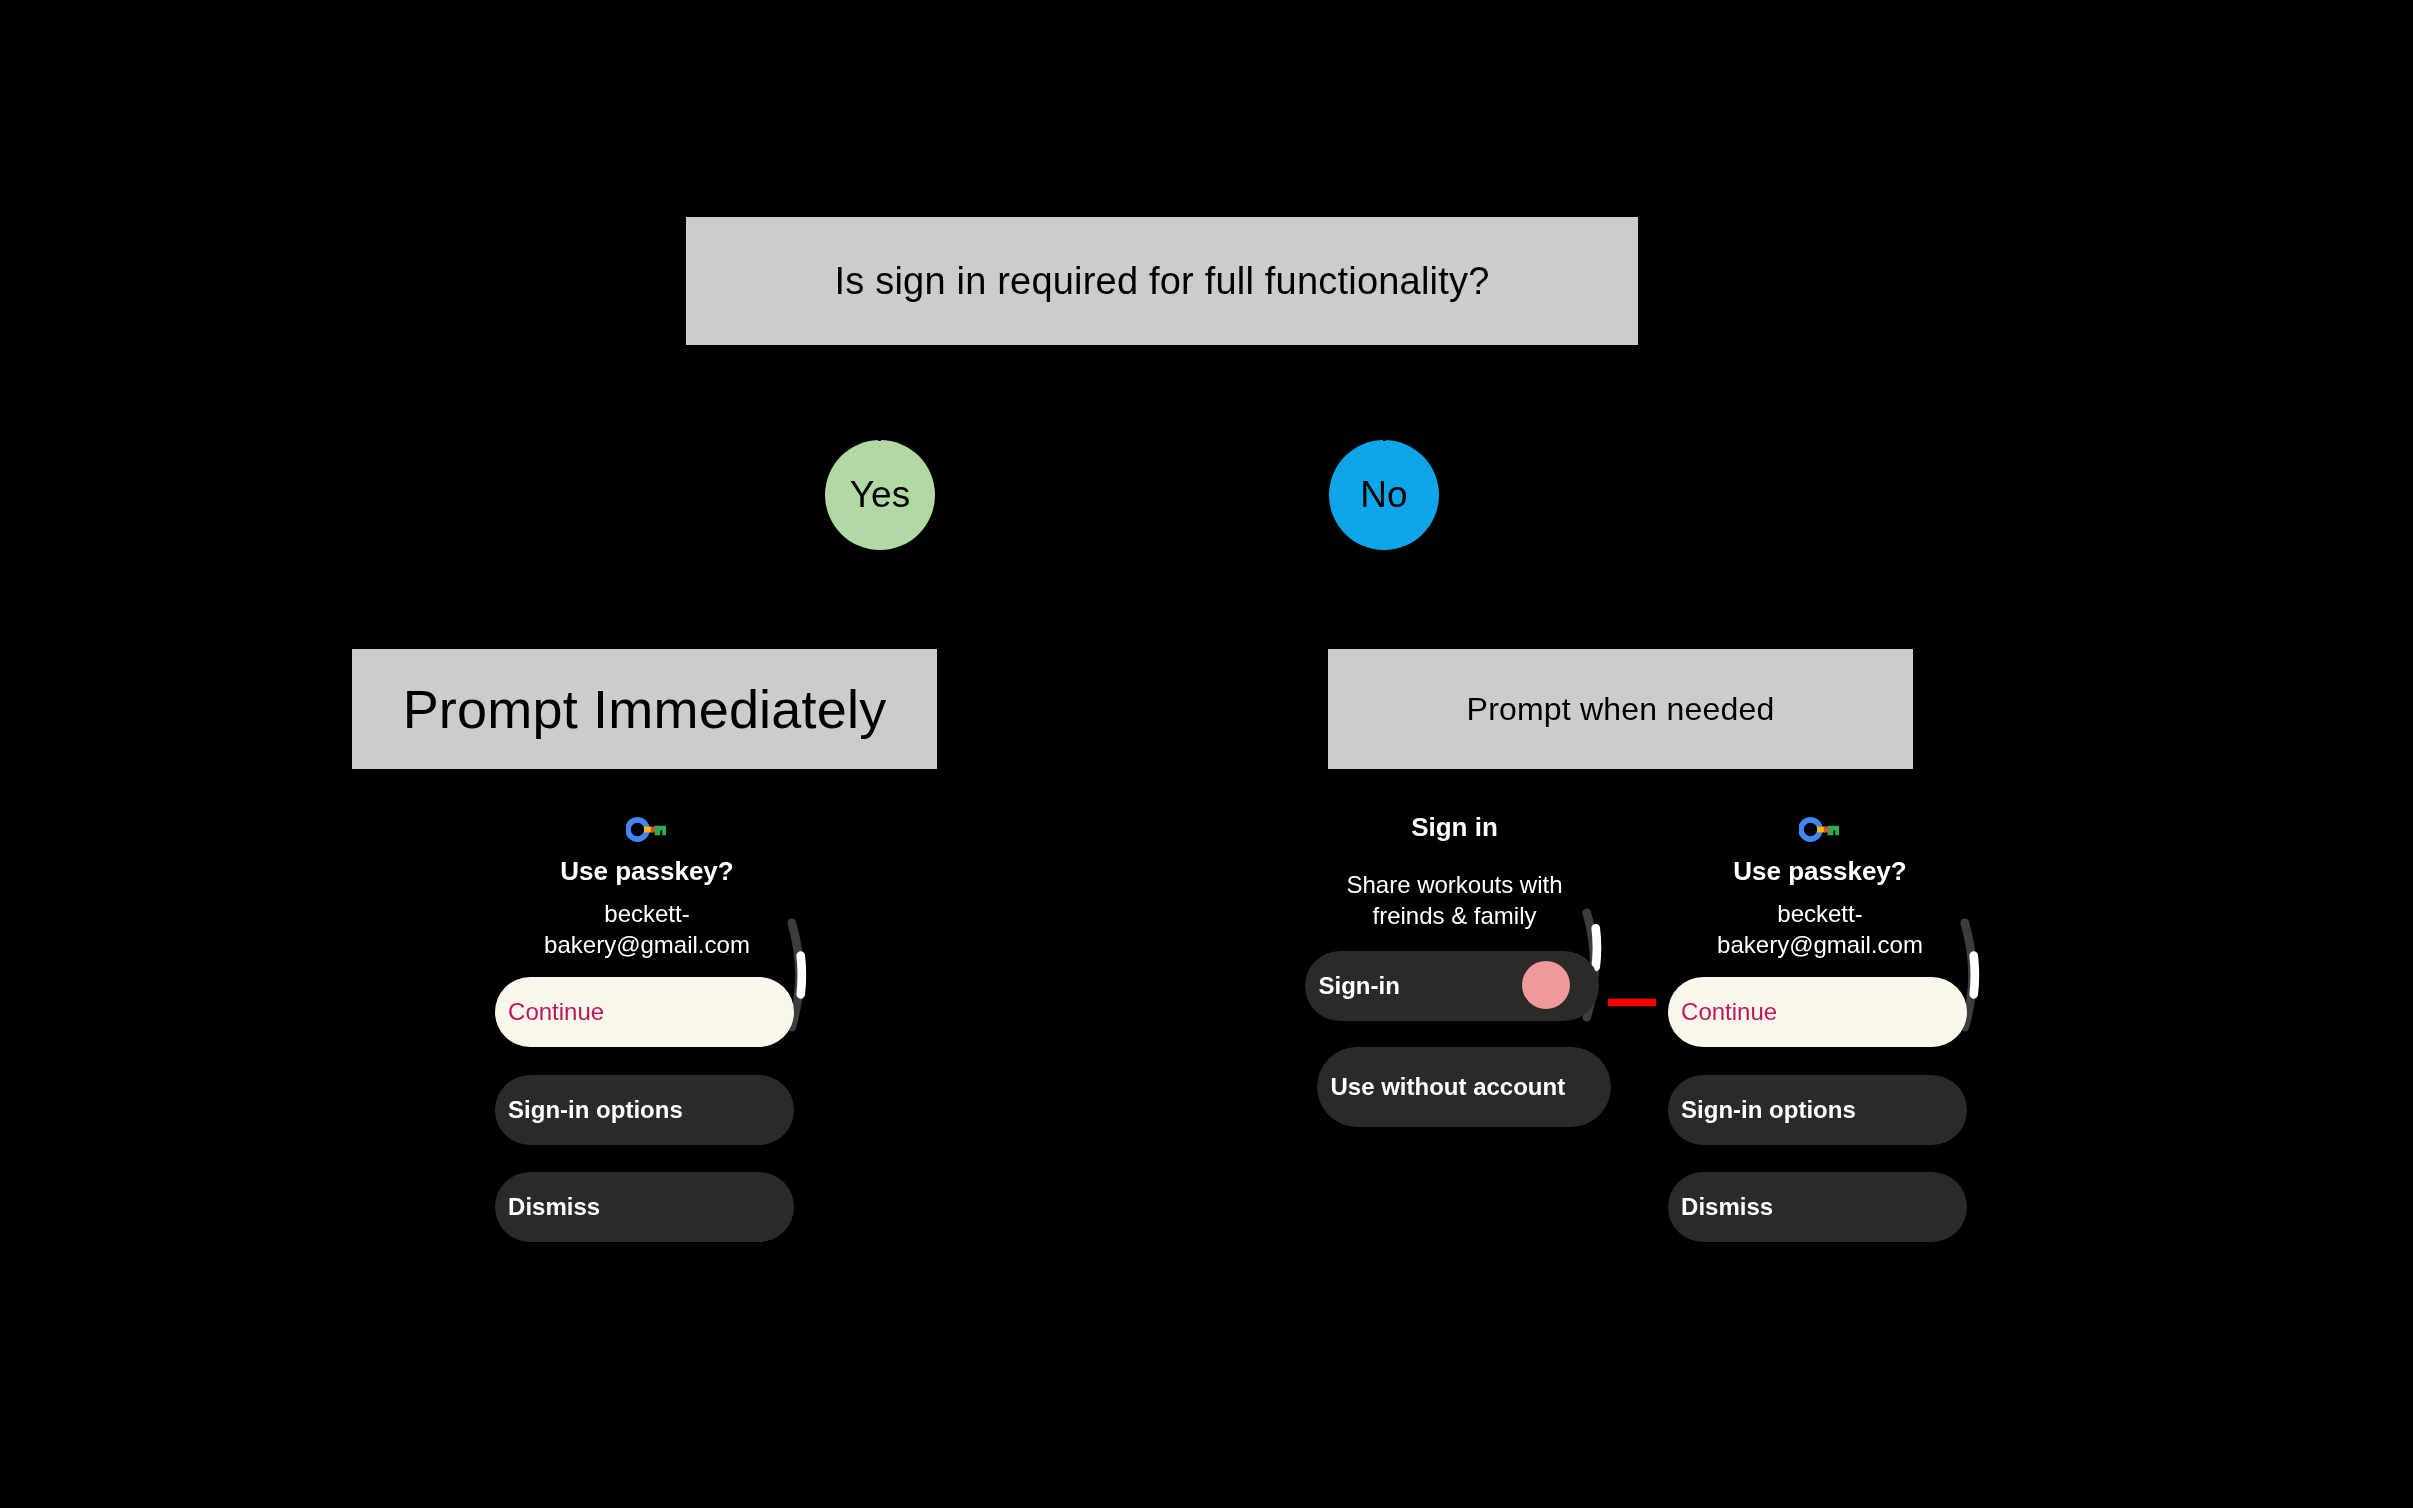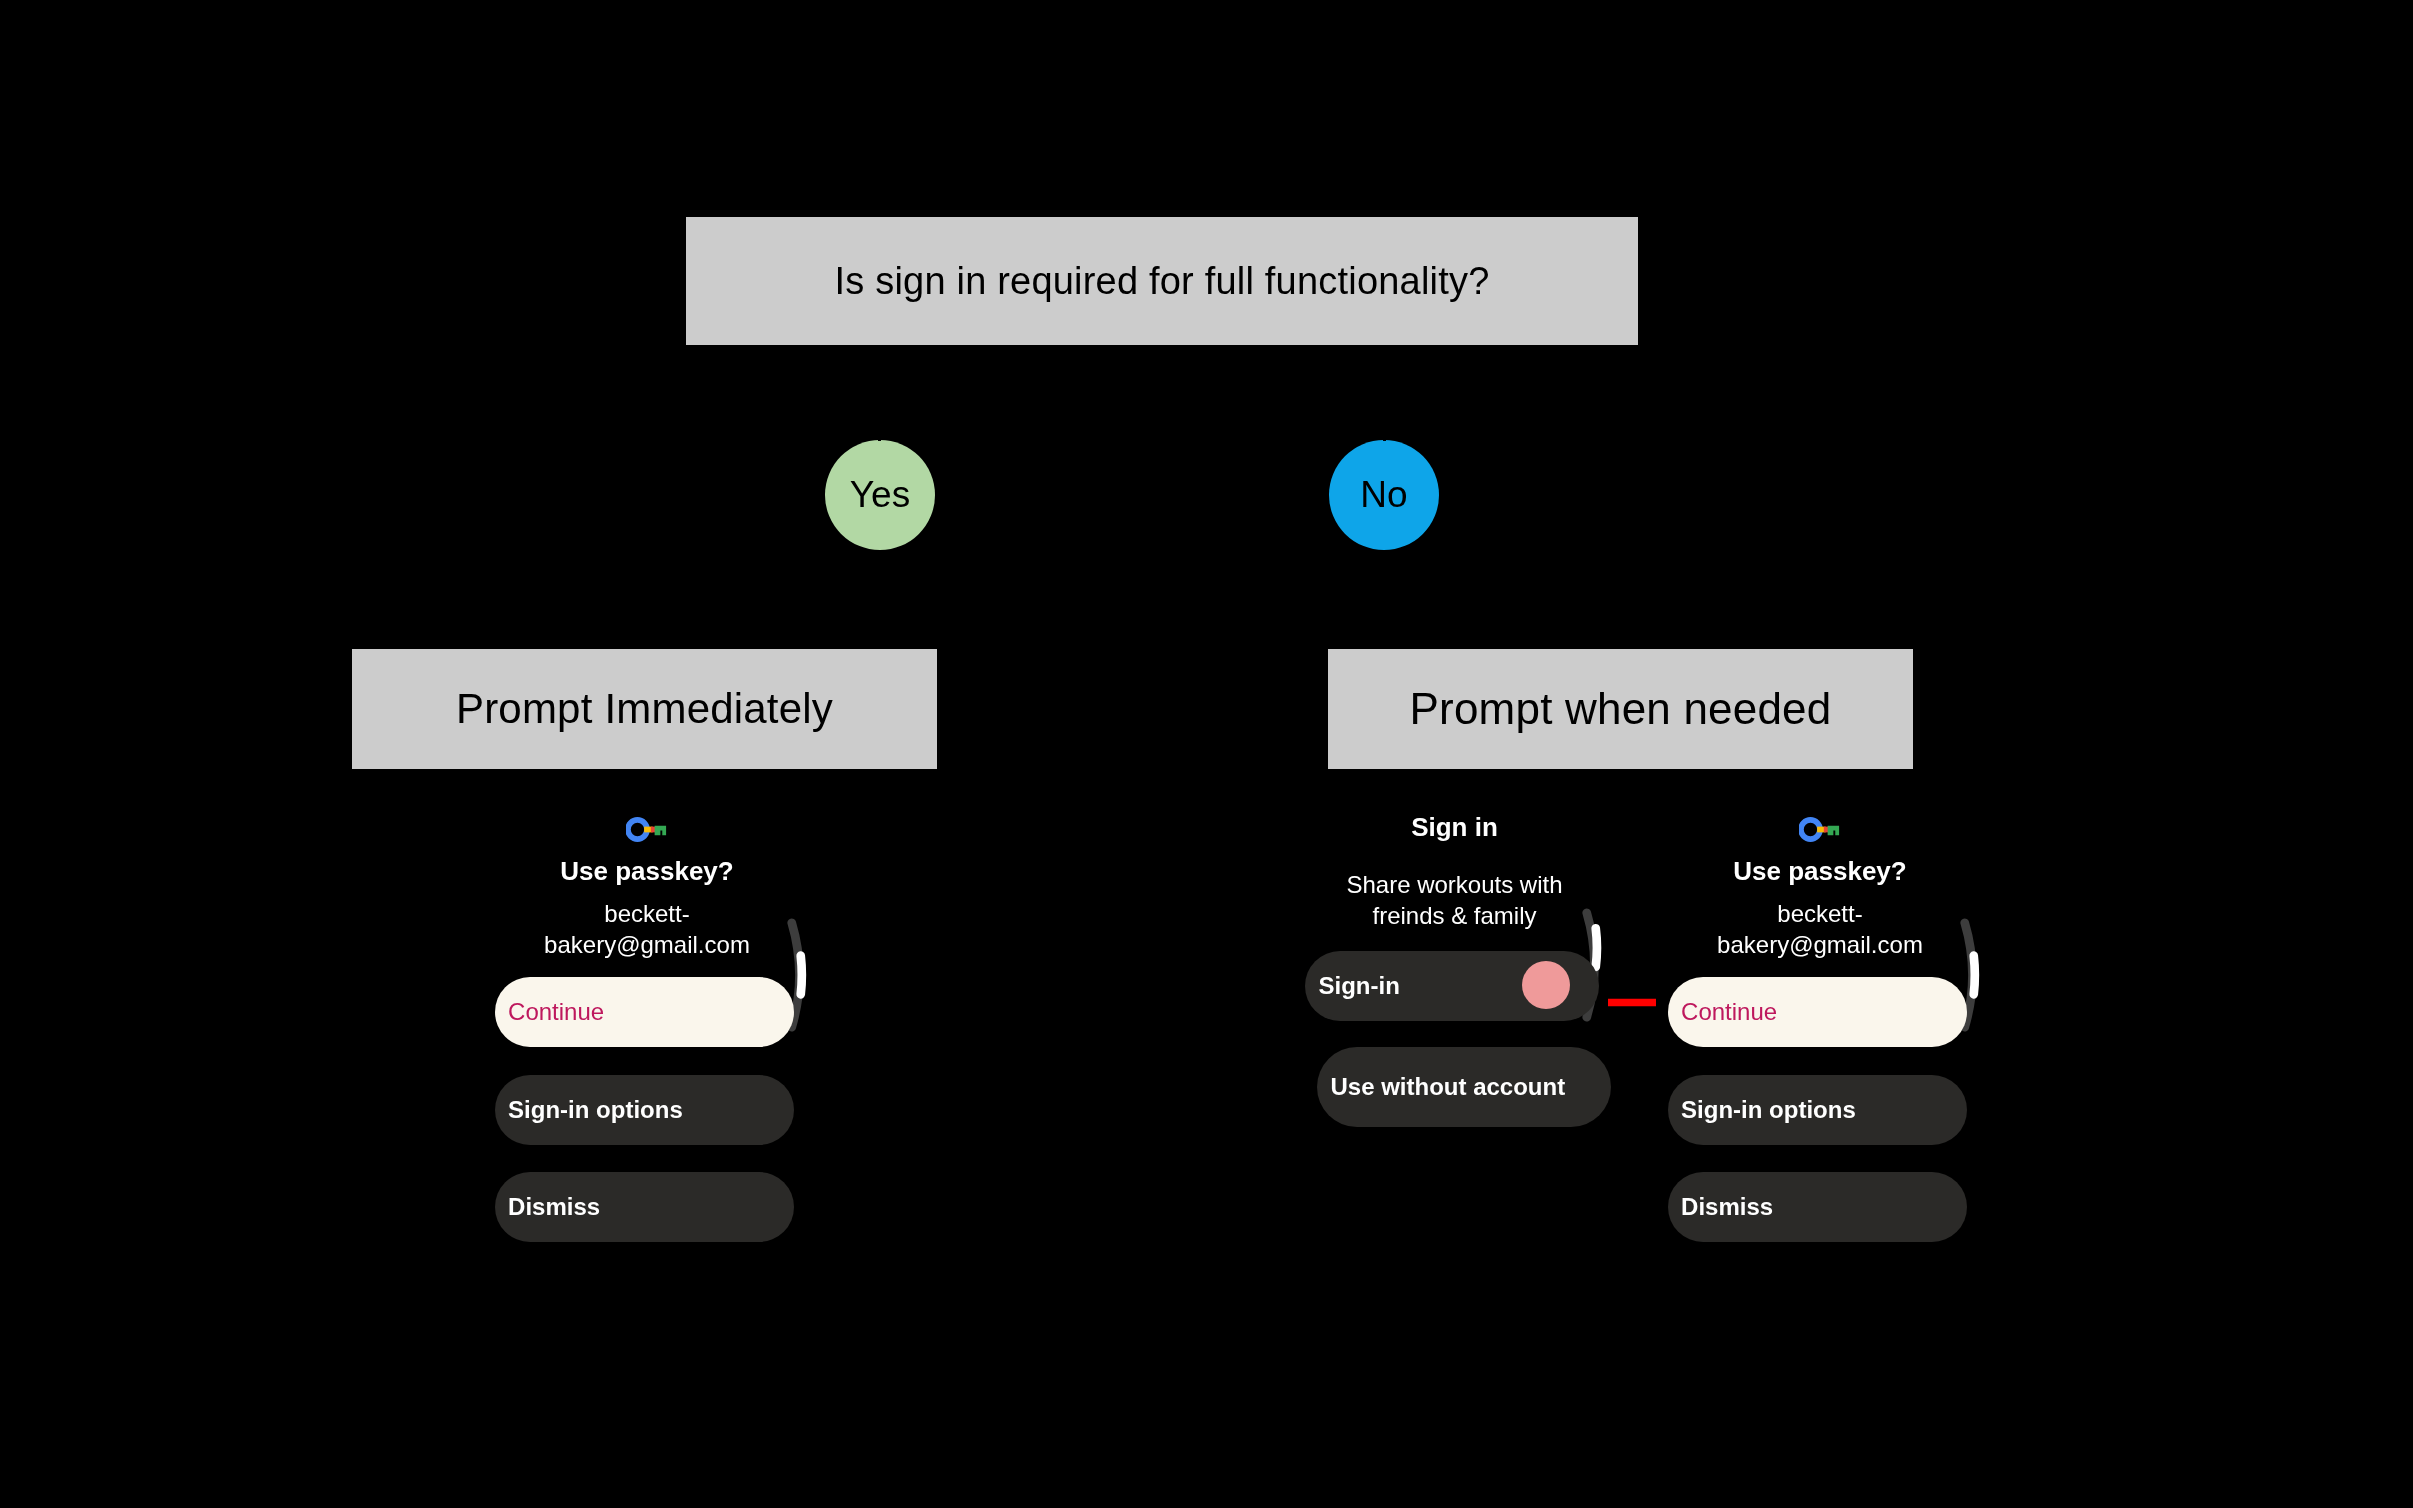--- a/index.html
+++ b/index.html
@@ -33,28 +33,28 @@
     top: 217px;
     width: 952px;
     height: 128px;
     font-size: 38px;
   }
   #box-prompt-immediately {
     left: 352px;
     top: 649px;
     width: 585px;
     height: 120px;
-    font-size: 42px;
+    font-size: 54px;
   }
   #box-prompt-when-needed {
     left: 1328px;
     top: 649px;
     width: 585px;
     height: 120px;
-    font-size: 44px;
+    font-size: 32px;
   }
 
   
   .decision-circle {
     position: absolute;
     border-radius: 50%;
     display: flex;
     align-items: center;
     justify-content: center;
     color: #000000;

